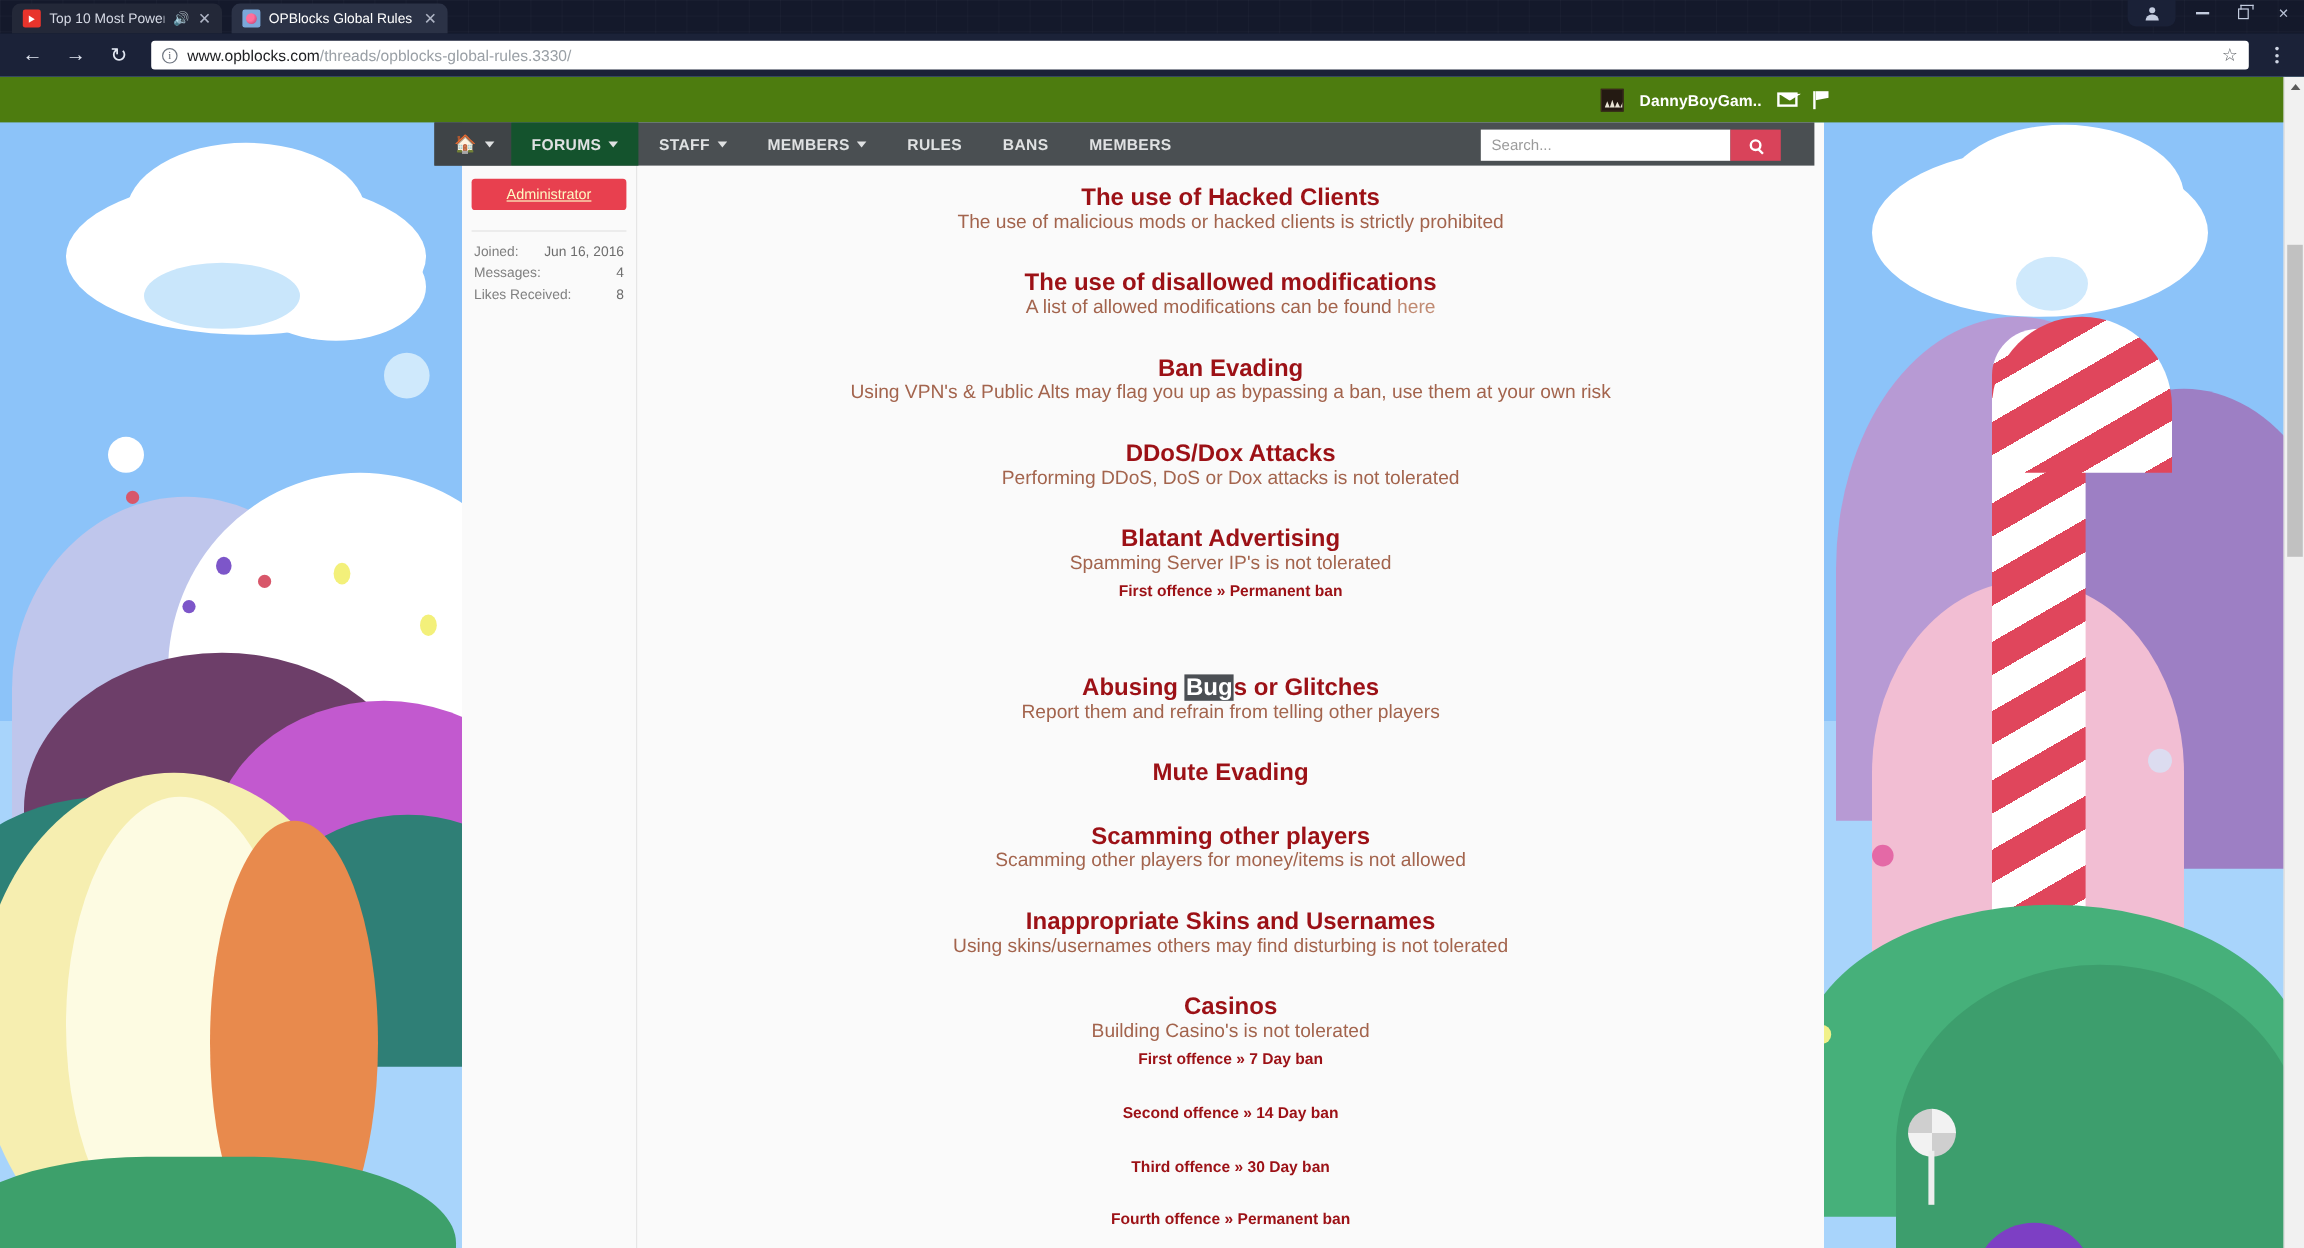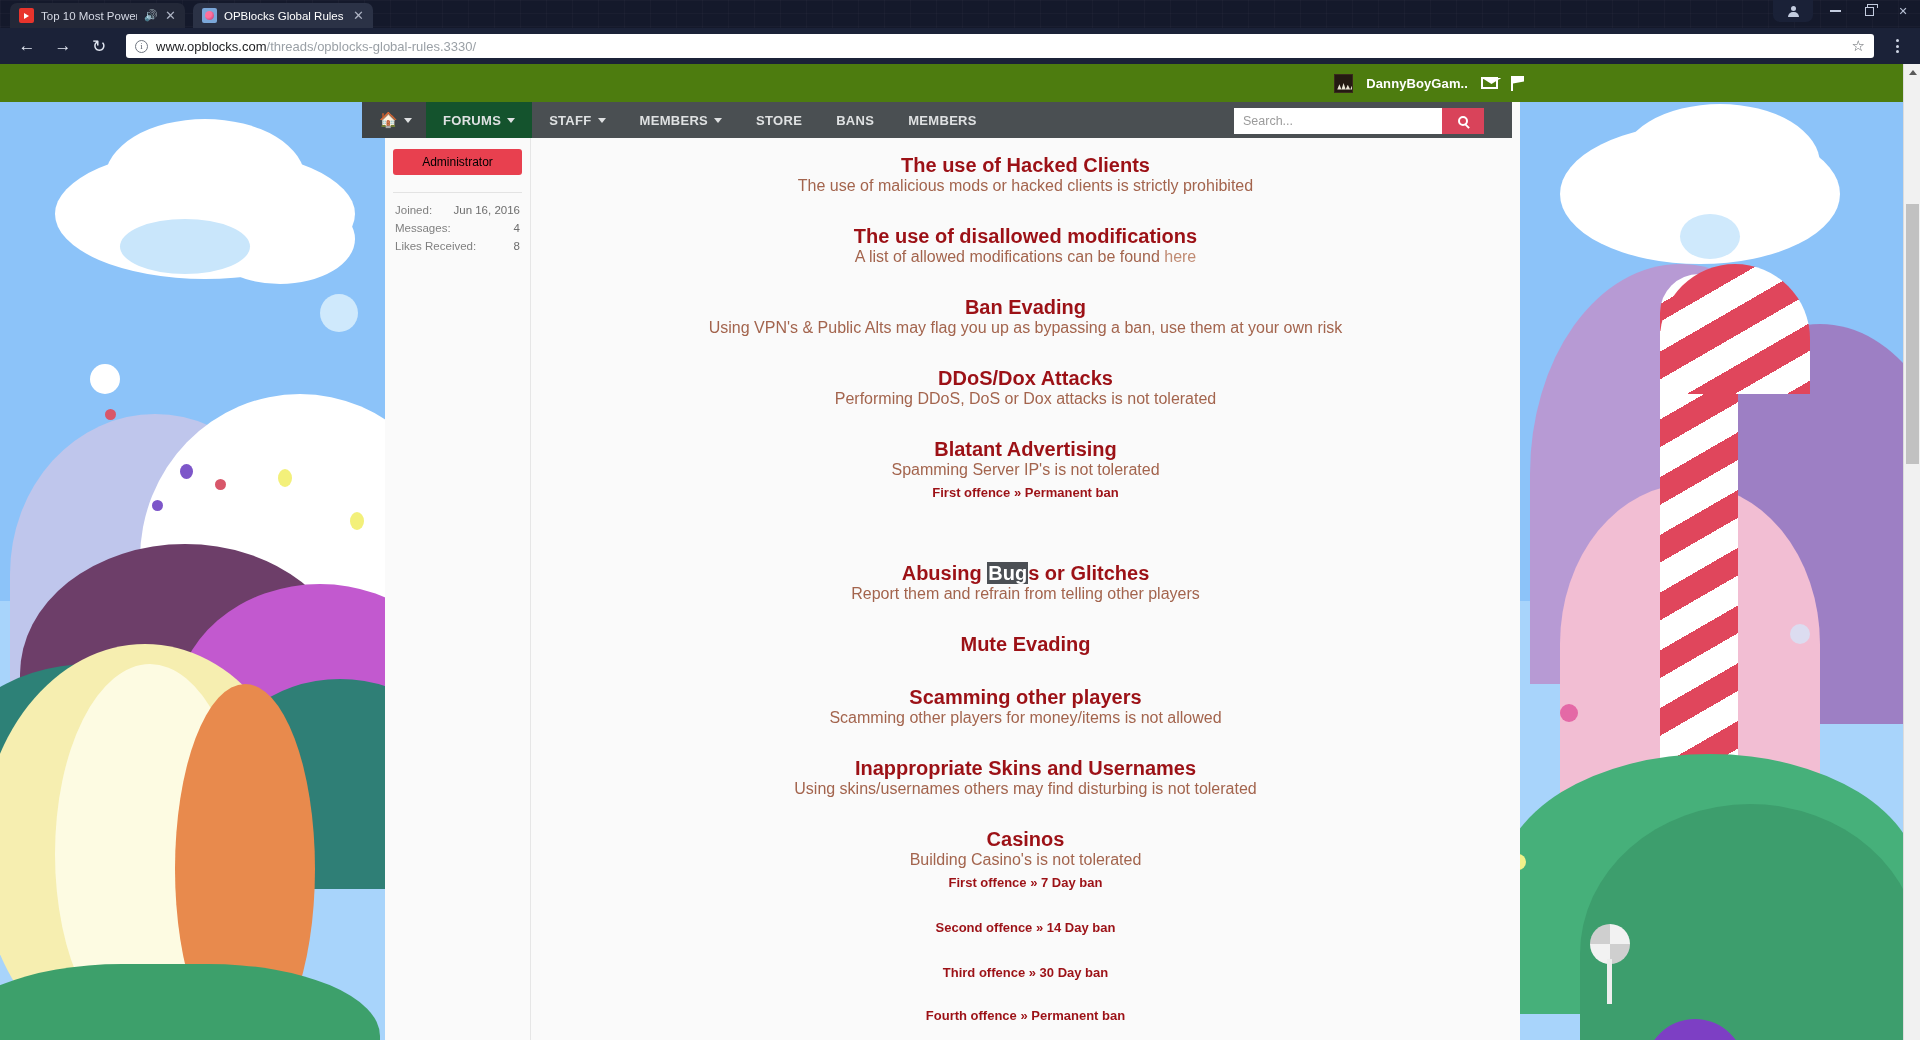--- a/index.html
+++ b/index.html
@@ -123,22 +123,22 @@
     position:relative; }
   .mag::after{ content:"";position:absolute;right:-4px;bottom:-3px;width:6px;
     height:2px;background:#fff;transform:rotate(45deg); }
 
   
   .content { position:absolute; left:385px; top:38px; width:1135px;
     height:938px; background:#fafafa; z-index:4; }
   .side { position:absolute; left:0; top:0; width:145px; padding:8px 8px 0;
     text-align:center; }
   .side .role { font-size:11.5px; color:#666; line-height:15px; padding:0 4px; }
-  .badge { margin-top:9px; background:#e8404f; color:#000000; font-size:12px;
-    padding:6px 0; border-radius:3px; font-weight:normal; }
+  .badge { margin-top:9px; background:#e8404f; color:#fef9c3; font-size:12px;
+    padding:6px 0; border-radius:3px; font-weight:normal;text-decoration:underline; }
   .stats { margin-top:17px; border-top:1px solid #e3e3e3; padding-top:8px;
     font-size:11.5px; color:#808080; }
   .strow { display:flex; justify-content:space-between; line-height:18px;
     padding:0 2px; }
   .strow b { color:#6d6d6d; font-weight:normal; }
   .sdiv { position:absolute; left:145px; top:0; width:1px; height:938px;
     background:#e6e6e6; }
 
   .rules { position:absolute; left:146px; top:0; width:989px; text-align:center;
     padding-top:8px; }
@@ -287,21 +287,21 @@
       </div>
       <div class="mitem">
         <span>STAFF</span>
         <span class="caret"></span>
       </div>
       <div class="mitem">
         <span>MEMBERS</span>
         <span class="caret"></span>
       </div>
       <div class="mitem">
-        <span>STORE</span>
+        <span>RULES</span>
       </div>
       <div class="mitem">
         <span>BANS</span>
       </div>
       <div class="mitem">
         <span>MEMBERS</span>
       </div>
 
       <div class="searchwrap">
         <input placeholder="Search..." style="">

